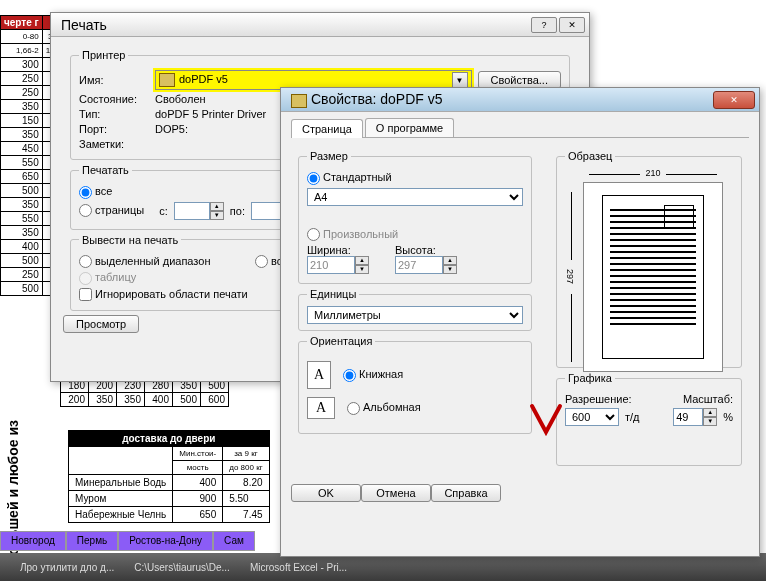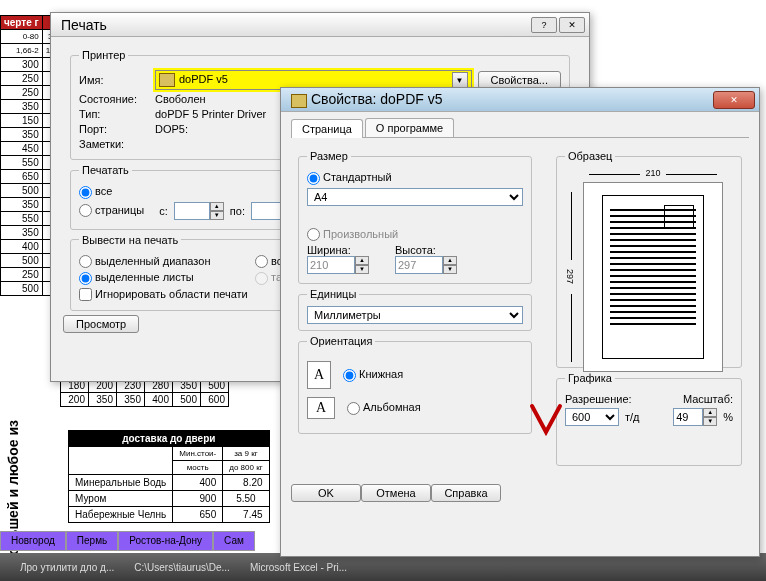--- a/index.html
+++ b/index.html
@@ -223,21 +223,21 @@
           <td class="sub">до 800 кг</td>
         </tr>
     <tr>
           <td>Минеральные Водь</td>
           <td style="text-align:right">400</td>
           <td style="text-align:right">8.20</td>
         </tr>
     <tr>
           <td>Муром</td>
           <td style="text-align:right">900</td>
-          <td style="text-align:center">5.50</td>
+          <td style="text-align:left">5.50</td>
         </tr>
     <tr>
           <td>Набережные Челнь</td>
           <td style="text-align:right">650</td>
           <td style="text-align:right">7.45</td>
         </tr>
   </tbody>
     </table>
 
   <div class="tabs-bg">
@@ -310,21 +310,20 @@
       </div>
     </fieldset>
 
     <fieldset>
       <legend>Вывести на печать</legend>
       <div class="row">
         <label style="width:170px"><input type="radio" style=""><span>выделенный диапазон</span></label>
         <label><input type="radio" style=""><span>всю книгу</span></label>
       </div>
       <div class="row">
-        <label style="width:170px"><input type="radio" checked="" style=""><span>выделенные листы</span></label>
         <label class="disabled"><input type="radio" disabled="" style=""><span>таблицу</span></label>
       </div>
       <div class="row">
           <label><input type="checkbox" style=""><span>Игнорировать области печати</span></label>
         </div>
     </fieldset>
 
     <div class="row">
         <button class="btn">Просмотр</button>
       </div>

